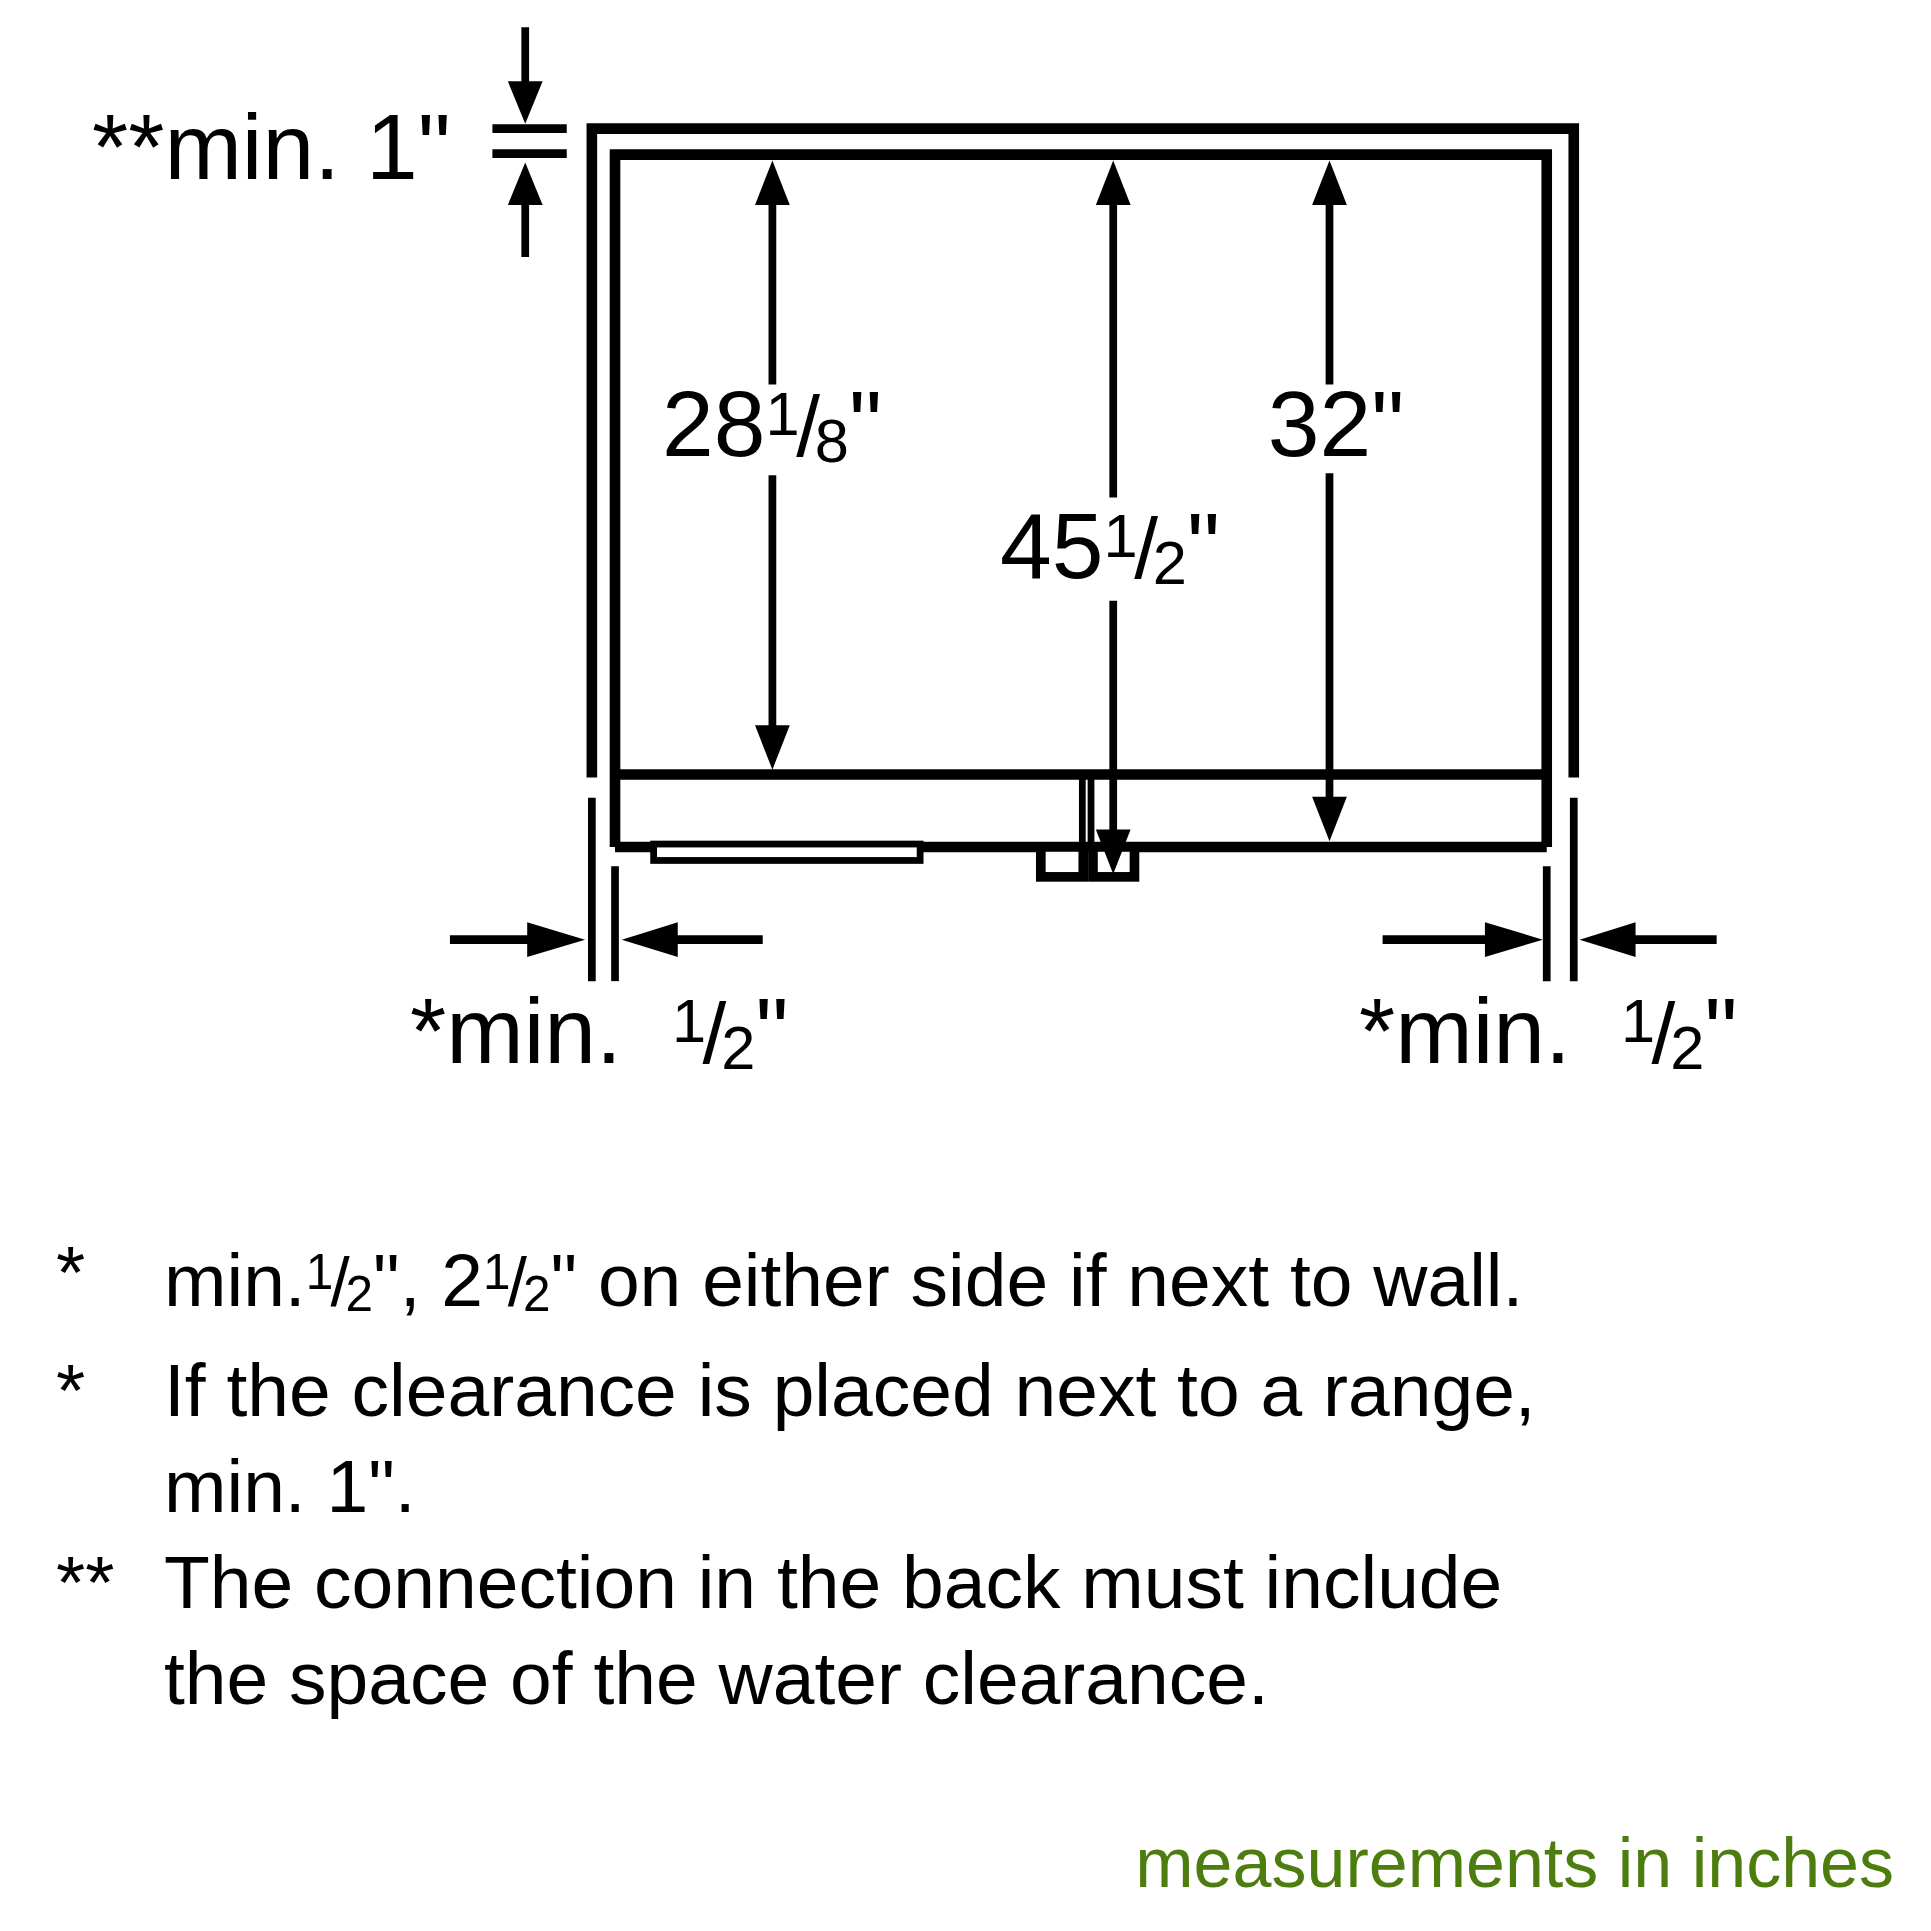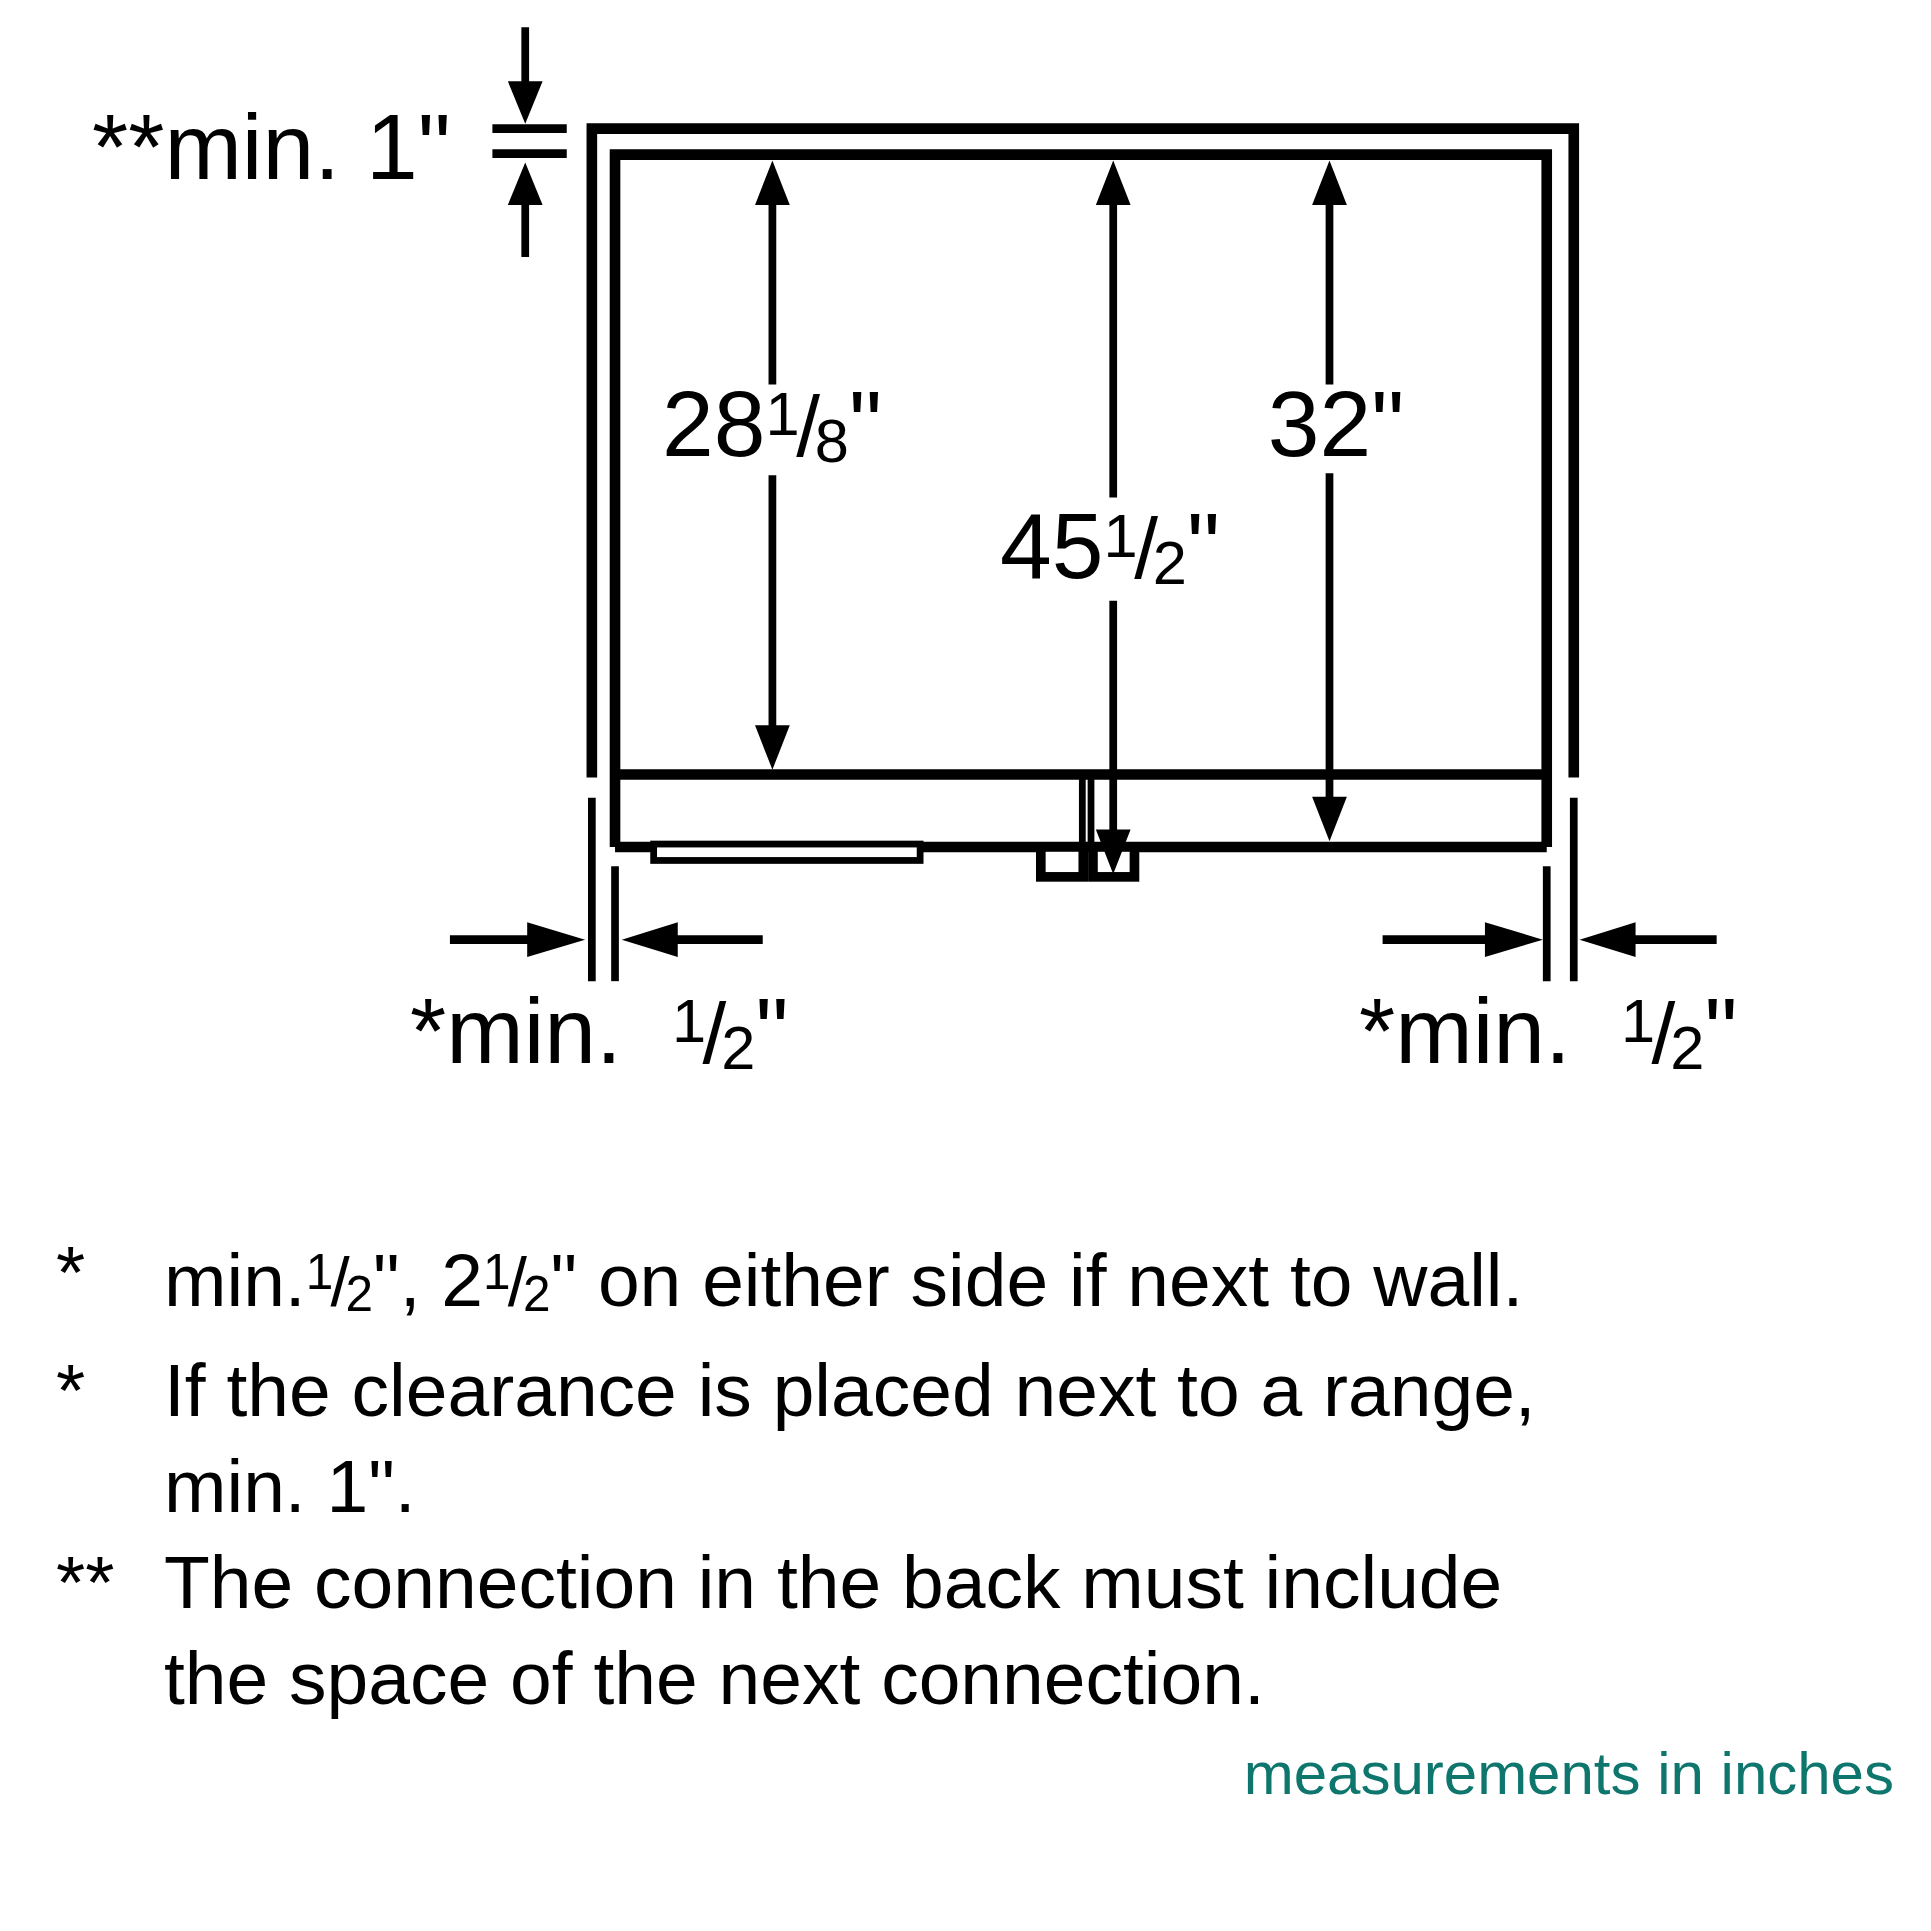--- a/index.html
+++ b/index.html
@@ -25,22 +25,22 @@
 
   .footnotes {
     position:absolute; left:56px; top:1224px; width:1844px;
     font-size:75px; line-height:96px; color:#000;
   }
   .fn-line { display:flex; align-items:flex-start; }
   .fn-bullet { flex:0 0 108px; }
   .fn-text { flex:1 1 auto; white-space:nowrap; }
 
   .caption {
-    position:absolute; right:37px; top:1741px;
-    font-size:60px; line-height:1.1; white-space:nowrap; color:#0f766e;
+    position:absolute; right:37px; top:1825px;
+    font-size:70px; line-height:1.1; white-space:nowrap; color:#4d7c0f;
   }
 </style>
 </head>
 <body>
 
 <div class="page">
 
   <svg class="fig" width="1931" height="1159" viewBox="0 0 2000 1200">
     <g stroke="#000000" fill="none">
 
@@ -141,20 +141,20 @@
     <div class="fn-line">
       <span class="fn-bullet"></span>
       <span class="fn-text">min. 1".</span>
     </div>
     <div class="fn-line">
       <span class="fn-bullet">**</span>
       <span class="fn-text">The connection in the back must include</span>
     </div>
     <div class="fn-line">
       <span class="fn-bullet"></span>
-      <span class="fn-text">the space of the next connection.</span>
+      <span class="fn-text">the space of the water clearance.</span>
     </div>
   </div>
 
   <div class="caption">measurements in inches</div>
 
 </div>
 
 
 </body></html>

